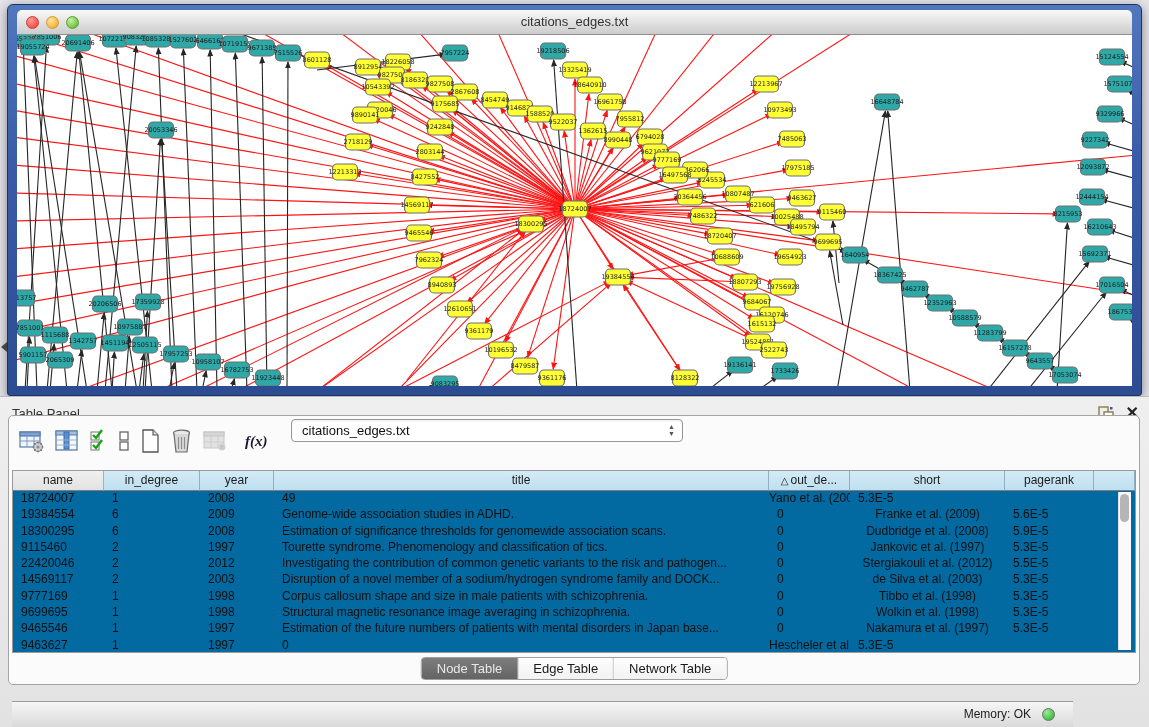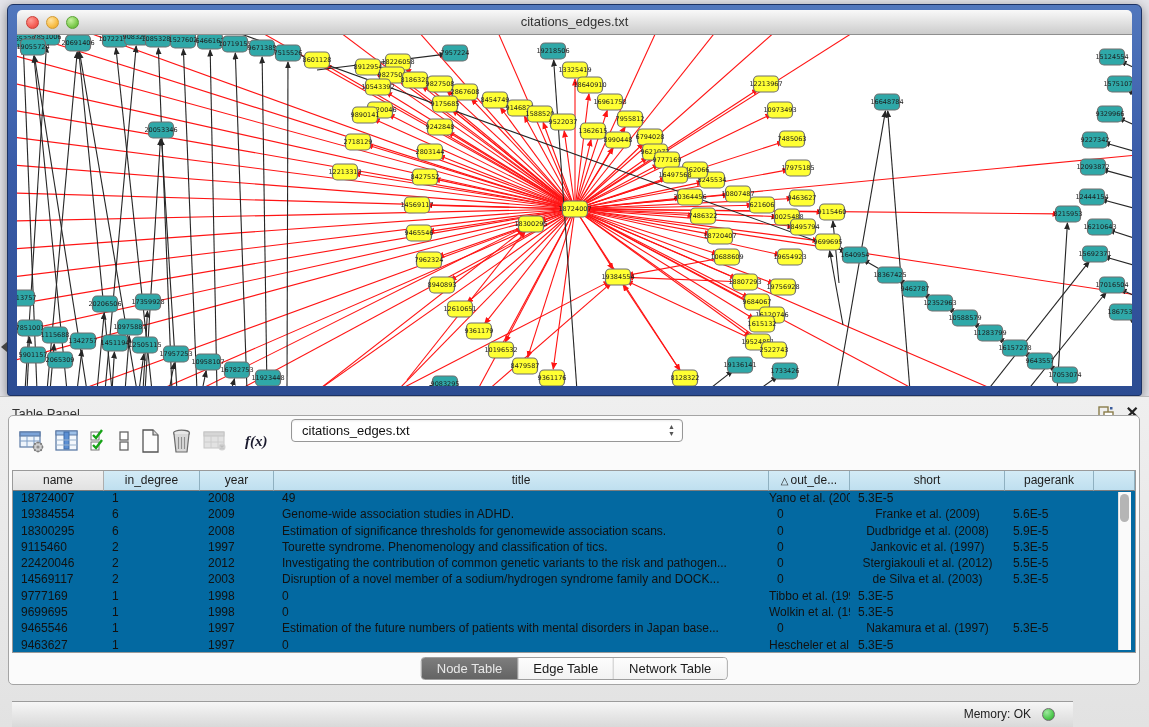--- a/index.html
+++ b/index.html
@@ -919,29 +919,31 @@
               <div class="c">Disruption of a novel member of a sodium/hydrogen syndrome family and DOCK...</div>
               <div class="c">0</div>
               <div class="c center">de Silva et al. (2003)</div>
               <div class="c">5.3E-5</div>
               <div></div>
             </div>
             <div class="trow grid">
               <div class="c">9777169</div>
               <div class="c">1</div>
               <div class="c">1998</div>
+              <div class="c">Corpus callosum shape and size in male patients with schizophrenia.</div>
               <div class="c">0</div>
               <div class="c center">Tibbo et al. (1998)</div>
               <div class="c">5.3E-5</div>
               <div></div>
             </div>
             <div class="trow grid">
               <div class="c">9699695</div>
               <div class="c">1</div>
               <div class="c">1998</div>
+              <div class="c">Structural magnetic resonance image averaging in schizophrenia.</div>
               <div class="c">0</div>
               <div class="c center">Wolkin et al. (1998)</div>
               <div class="c">5.3E-5</div>
               <div></div>
             </div>
             <div class="trow grid">
               <div class="c">9465546</div>
               <div class="c">1</div>
               <div class="c">1997</div>
               <div class="c">Estimation of the future numbers of patients with mental disorders in Japan base...</div>

